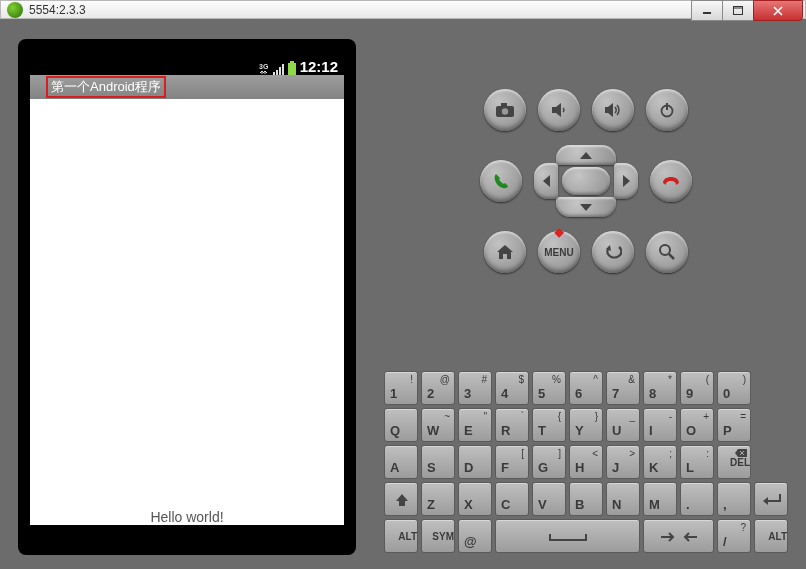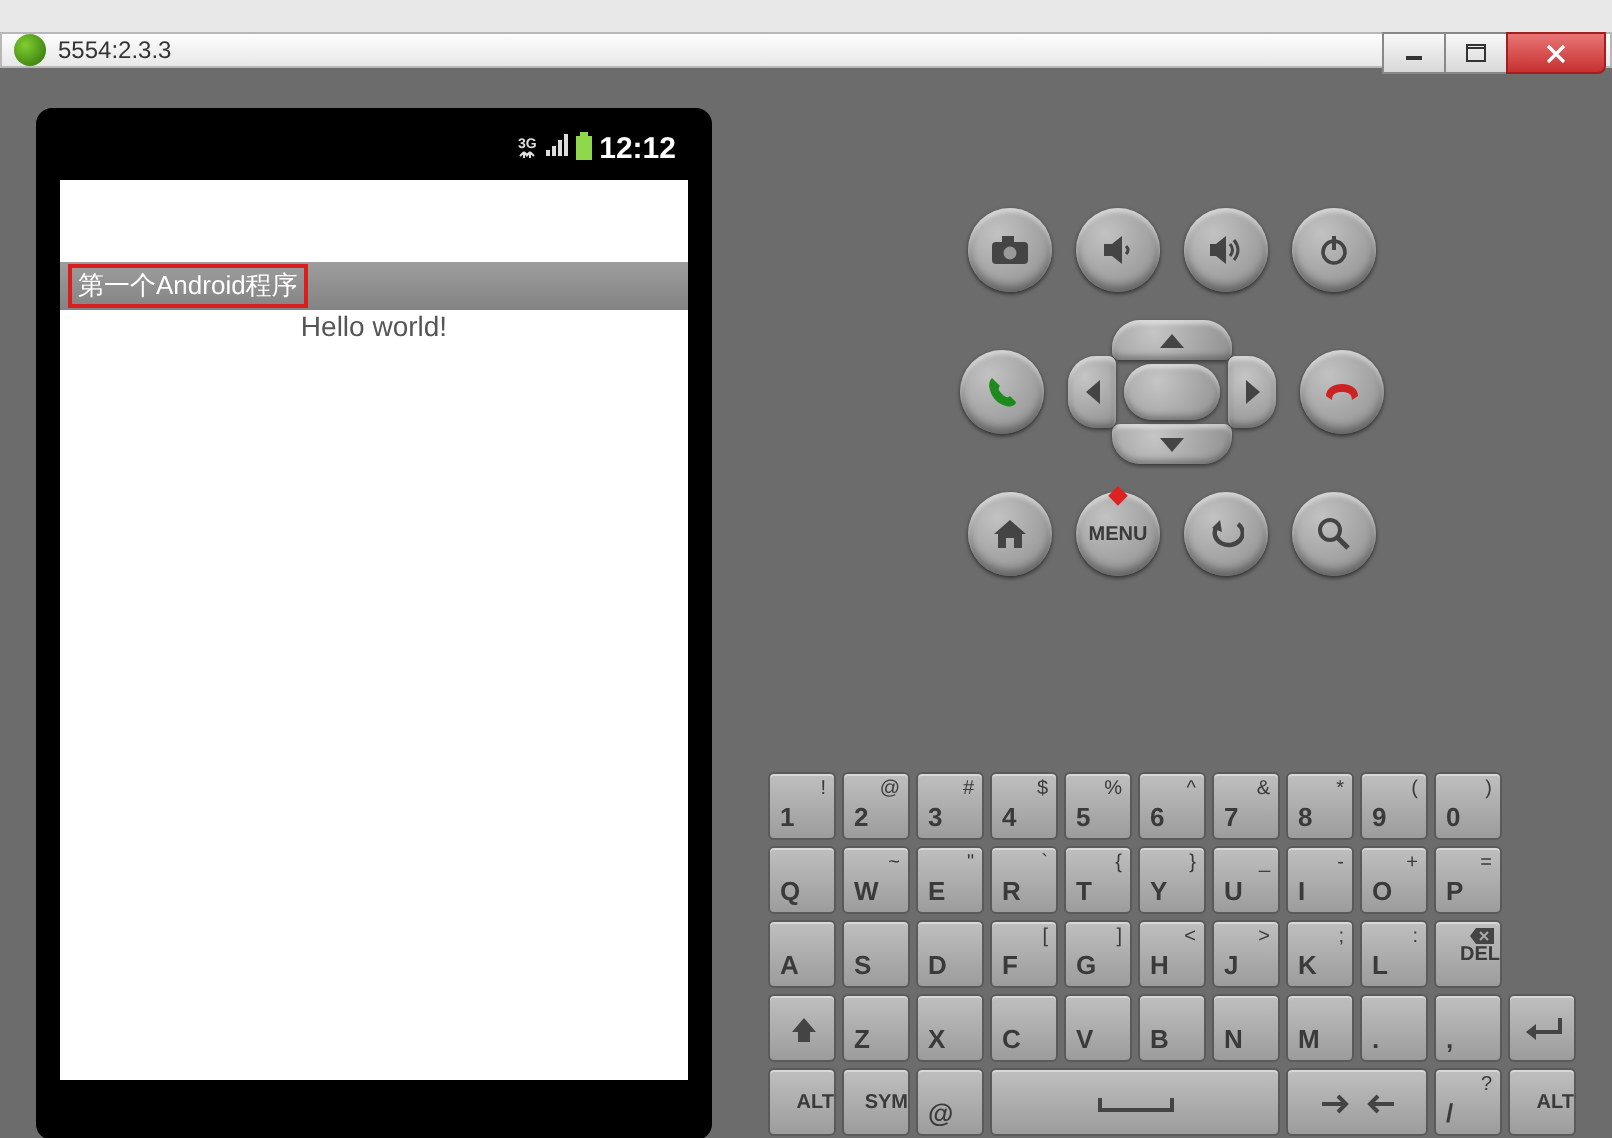--- a/index.html
+++ b/index.html
@@ -17,21 +17,20 @@
     flex-direction: column;
   }
   .titlebar {
     height: 28px;
     background: linear-gradient(#fdfdfd, #e8e8e8);
     border: 1px solid #b8b8b8;
     display: flex;
     align-items: center;
     padding-left: 6px;
     position: relative;
-    margin-top: 16px;
   }
   .app-icon {
     width: 16px; height: 16px;
     border-radius: 50%;
     background: radial-gradient(circle at 35% 35%, #7fcf2f, #2d6d0a);
     margin-right: 6px;
   }
   .title-text { font-size: 12px; color: #333; }
   .window-controls {
     position: absolute;
@@ -75,48 +74,47 @@
     width: 100%;
     height: 100%;
     background: #fff;
     display: flex;
     flex-direction: column;
   }
   .status-bar {
     height: 24px;
     background: #000;
     display: flex;
-    align-items: flex-start;
+    align-items: flex-end;
     justify-content: flex-end;
     padding: 0 6px;
     gap: 0;
     color: #fff;
     font-size: 14px;
     font-weight: bold;
   }
   .status-bar .icon svg { display: block; }
   .clock { margin-left: 3px; font-size: 15px; }
   .app-title-bar {
     height: 24px;
     background: linear-gradient(#9d9d9d, #838383);
     display: flex;
     align-items: center;
-    padding-left: 4px;
-    margin-top: 41px;
+    padding-left: 16px;
   }
   .app-title-text {
     color: #fff;
     font-size: 13px;
     border: 2px solid #d81e1e;
     padding: 0 3px;
   }
   .app-body {
     flex: 1;
     display: flex;
-    align-items: flex-start;
+    align-items: flex-end;
     justify-content: center;
     color: #555;
     font-size: 14px;
   }
   
   .right-panel {
     flex: 1;
     display: flex;
     flex-direction: column;
   }

